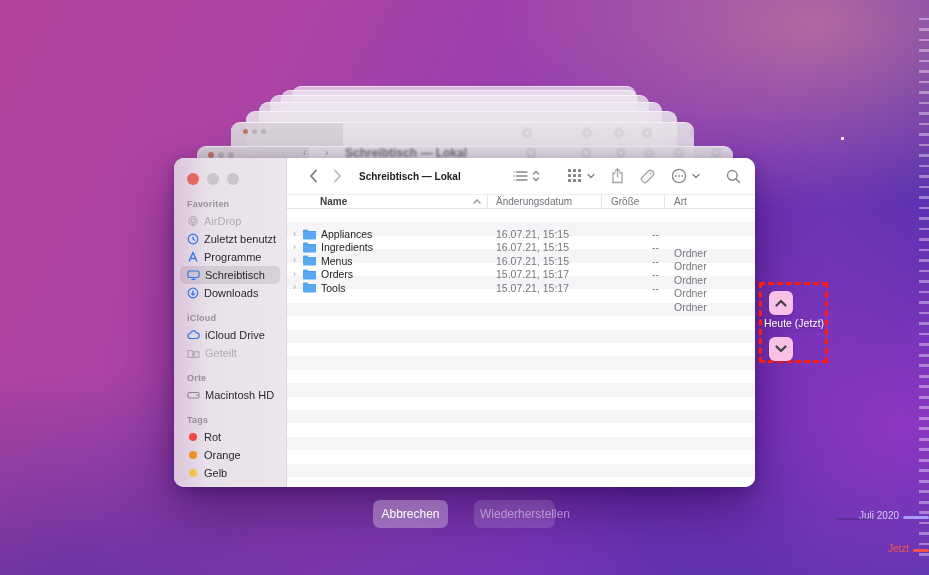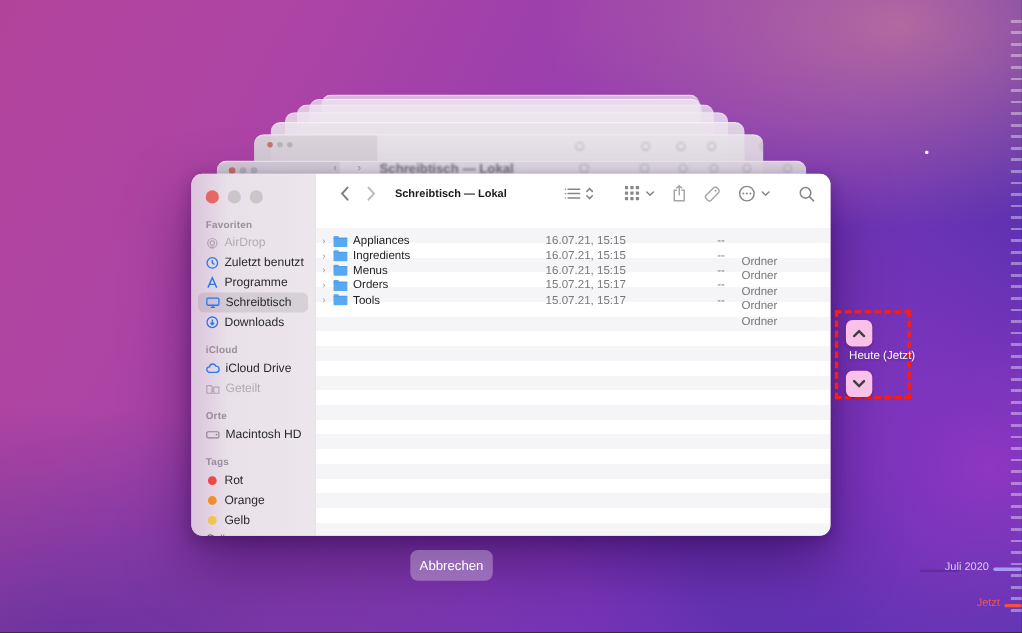--- a/index.html
+++ b/index.html
@@ -72,21 +72,21 @@
   .fold{margin-right:5px;display:flex;}
   .cell-date{padding-left:8px;color:#77777c;}
   .cell-size{text-align:right;padding-right:6px;color:#77777c;}
   .cell-kind{padding-left:9px;color:#77777c;margin-top:38px;}
   
   .dash-box{position:absolute;left:759px;top:282px;width:69px;height:81px;border:3px dashed #fb1d10;}
   .nav-btn{position:absolute;width:24px;height:24px;border-radius:6px;background:#f9c0e8;display:flex;
     align-items:center;justify-content:center;box-shadow:0 1px 2px rgba(80,0,60,.25);cursor:pointer;}
   .nav-up{left:769px;top:291px;}
   .nav-down{left:769px;top:337px;}
-  .snap-label{position:absolute;left:756px;top:317px;width:76px;text-align:right;font-size:10.5px;color:#fff;
+  .snap-label{position:absolute;left:756px;top:317px;width:76px;text-align:center;font-size:10.5px;color:#fff;
     text-shadow:0 1px 2px rgba(60,0,60,.4);}
   .act-btn{position:absolute;height:28px;border:none;border-radius:7px;font-size:12px;
     font-family:"Liberation Sans",sans-serif;cursor:pointer;}
   .btn-cancel{left:373px;top:500px;width:75px;background:rgba(255,255,255,.30);color:#fff;}
   .btn-restore{left:474px;top:500px;width:81px;background:rgba(255,255,255,.13);color:rgba(255,255,255,.45);}
   svg{display:block;}
 </style>
 </head>
 <body>
 
@@ -303,20 +303,37 @@
         </span>
 
         <span class="tb-group">
           <svg width="15" height="15" viewBox="0 0 15 15" fill="none" stroke="#86868b" stroke-width="1.4" stroke-linecap="round">
             <circle cx="6.3" cy="6.3" r="4.8"></circle>
               <path d="M10 10 L13.6 13.6"></path>
           </svg>
         </span>
       </div>
 
+      <div class="listhdr">
+        <div class="hcell name">
+          <span>Name</span>
+          <svg width="8" height="5" viewBox="0 0 8 5" fill="none" stroke="#8e8e93" stroke-width="1.3" stroke-linecap="round">
+              <path d="M1 4 L4 1 L7 4"></path>
+            </svg>
+        </div>
+        <div class="hcell date">
+            <span>Änderungsdatum</span>
+          </div>
+        <div class="hcell size">
+            <span>Größe</span>
+          </div>
+        <div class="hcell kind">
+            <span>Art</span>
+          </div>
+      </div>
 
       <div class="list">
         <div class="row">
           <div class="cell-name">
               <span class="disclose">›</span>
             <span class="fold">
                 <svg width="13" height="11" viewBox="0 0 13 11">
                   <path d="M0 1.6 a1 1 0 0 1 1-1 h3.4 l1.1 1.3 H12 a1 1 0 0 1 1 1 V9.6 a1 1 0 0 1-1 1 H1 a1 1 0 0 1-1-1 Z" fill="#58a9f1"></path>
                   <path d="M0 3 H13 V2.3 H0Z" fill="#4a9ae6"></path>
                 </svg>
@@ -398,14 +415,15 @@
       </svg>
   </div>
   <div class="snap-label">Heute (Jetzt)</div>
   <div class="nav-btn nav-down">
     <svg width="12" height="8" viewBox="0 0 12 8" fill="none" stroke="#3f3f44" stroke-width="2.2" stroke-linecap="round">
         <path d="M1.5 1.5 L6 6 L10.5 1.5"></path>
       </svg>
   </div>
 
   <button class="act-btn btn-cancel">Abbrechen</button>
+  <button class="act-btn btn-restore">Wiederherstellen</button>
 
 </div>
 
 </body></html>

